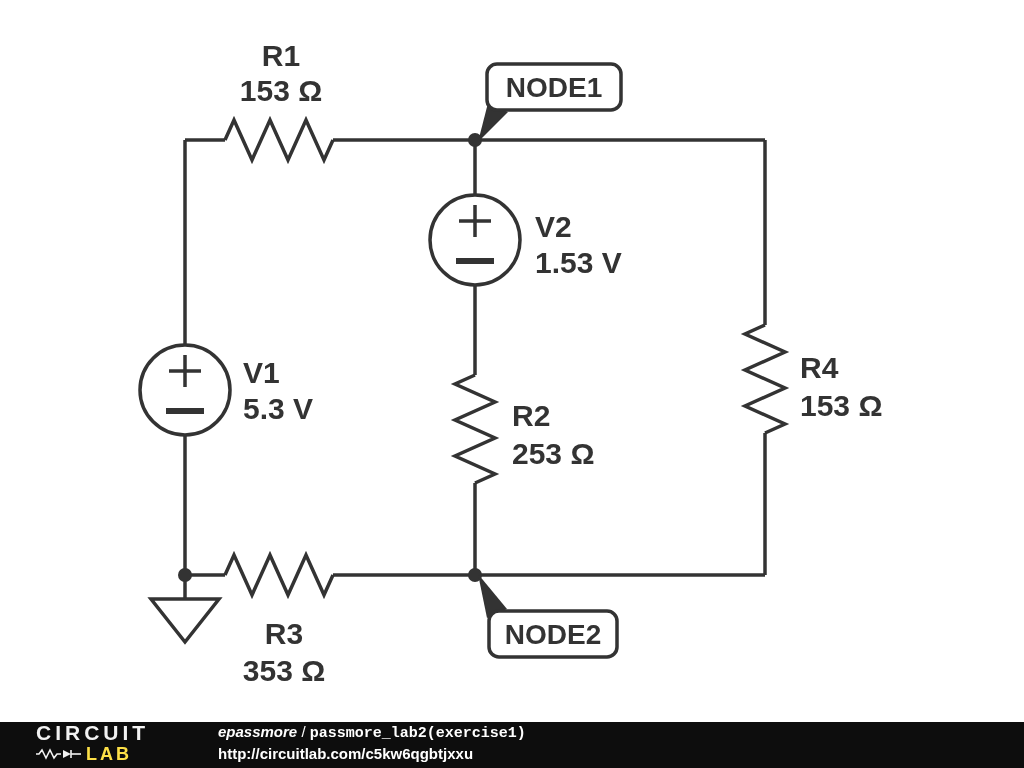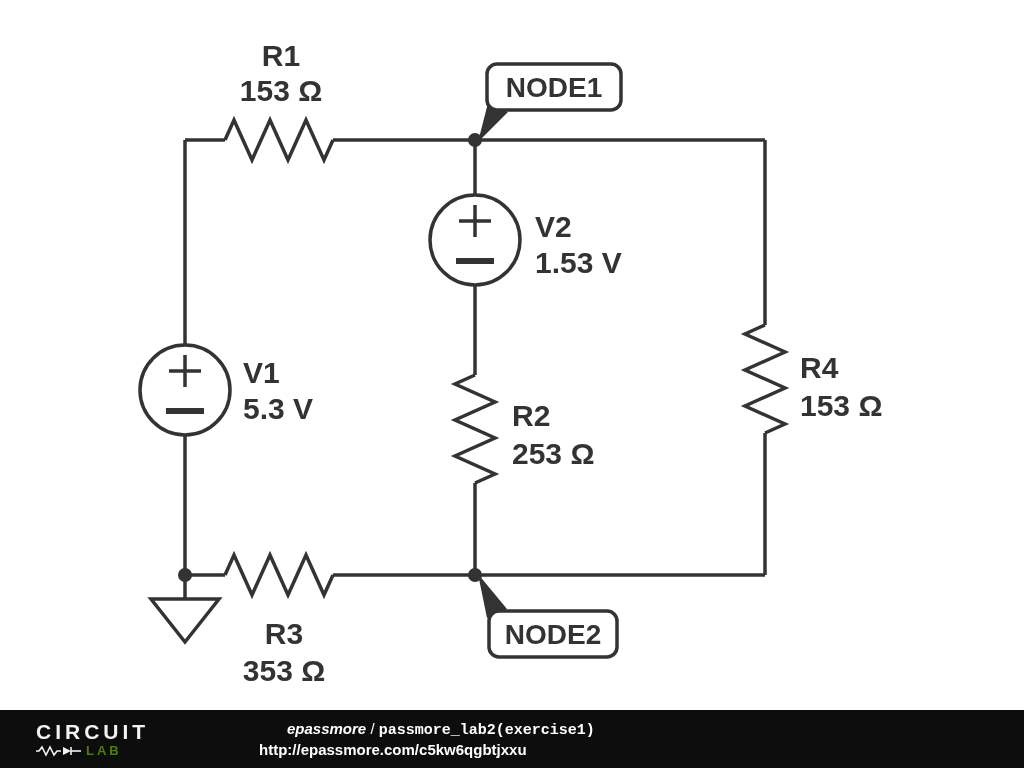--- a/index.html
+++ b/index.html
@@ -11,29 +11,29 @@
   svg.schematic { display:block; }
   svg.schematic .wire { stroke:#333333; stroke-width:3.5; fill:none; }
   svg.schematic .part { stroke:#333333; stroke-width:3.5; fill:none; }
   svg.schematic .thick { stroke:#333333; stroke-width:6; fill:none; }
   svg.schematic .dot  { fill:#333333; stroke:none; }
   svg.schematic .flagbox { fill:#ffffff; stroke:#333333; stroke-width:3.5; }
   svg.schematic text { font-family:"Liberation Sans", sans-serif; font-weight:bold; fill:#333333; }
   svg.schematic text.lbl  { font-size:30px; }
   svg.schematic text.node { font-size:28px; }
   .footer {
-    position:absolute; left:0; bottom:0; width:1024px; height:58px;
-    background:#0d0d0d; display:flex; align-items:center; color:#ffffff;gap:41px;
+    position:absolute; left:0; bottom:0; width:1024px; height:46px;
+    background:#0d0d0d; display:flex; align-items:flex-start; color:#ffffff;
   }
   .logo { width:182px; padding-left:36px; box-sizing:border-box; line-height:1; }
   .logo-top { font-size:21px; font-weight:bold; letter-spacing:4px; color:#f2f2f2; }
   .logo-bottom { display:flex; align-items:center; gap:4px; margin-top:2px; }
-  .logo-lab { font-size:13px; font-weight:bold; letter-spacing:3px; color:#4d7c0f; }
+  .logo-lab { font-size:18px; font-weight:bold; letter-spacing:3px; color:#fde047; }
   .meta { font-size:15px; line-height:1.3; padding-left:36px; }
-  .meta .author { font-style:italic; font-weight:bold;margin-left:28px; }
+  .meta .author { font-style:italic; font-weight:bold; }
   .meta .project { font-weight:bold;font-family:Liberation Mono, monospace; }
   .meta .url { font-weight:bold; }
 </style>
 </head>
 <body>
 
 <div class="canvas">
 
   <svg class="schematic" width="1024" height="727" viewBox="0 0 1024 727">
 
@@ -122,17 +122,17 @@
           <line x1="35" y1="2" x2="35" y2="10" stroke="#f2f2f2" stroke-width="1.6"></line>
           <line x1="35" y1="6" x2="45" y2="6" stroke="#f2f2f2" stroke-width="1.6"></line>
         </svg>
         <span class="logo-lab">LAB</span>
       </div>
     </div>
     <div class="meta">
       <div>
         <span class="author">epassmore</span><span> / </span><span class="project">passmore_lab2(exercise1)</span>
       </div>
-      <div class="url">http://epassmore.com/c5kw6qgbtjxxu</div>
+      <div class="url">http://circuitlab.com/c5kw6qgbtjxxu</div>
     </div>
   </div>
 
 </div>
 
 </body></html>

